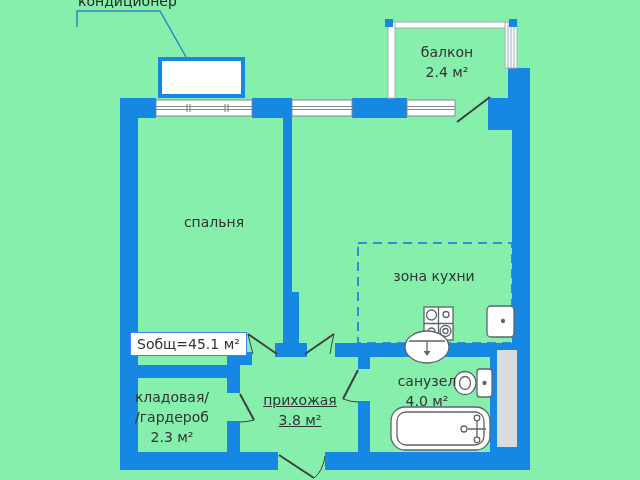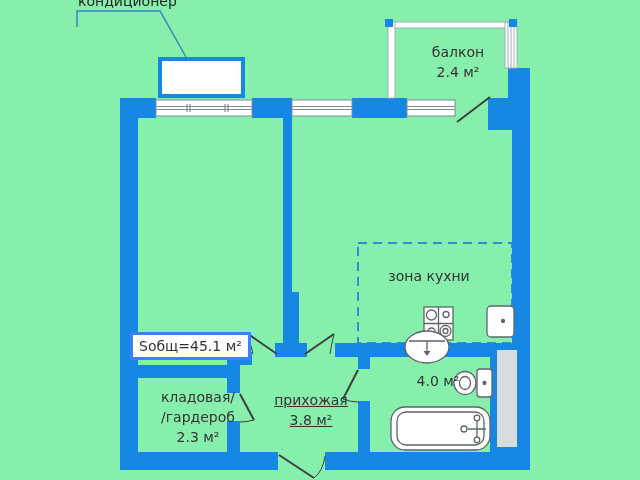--- a/index.html
+++ b/index.html
@@ -4,29 +4,29 @@
 <style>
   html,body{margin:0;padding:0;background:#fff;}
   #stage{
     position:relative;width:640px;height:480px;overflow:hidden;
     background:#86efac;
     font-family:"DejaVu Sans","Liberation Sans",sans-serif;
   }
   #plan-svg{position:absolute;left:0;top:0;}
   .lbl{
     position:absolute;text-align:center;color:#333;
-    font-size:14px;line-height:20px;z-index:5;padding-left:11px;
+    font-size:14px;line-height:20px;z-index:5;
   }
   .lbl div{white-space:nowrap;}
   #ac-label{
     position:absolute;left:78px;top:-7px;color:#222;font-size:14px;z-index:5;white-space:nowrap;
   }
   #total-box{
     position:absolute;left:130px;top:332px;z-index:5;
-    background:#fff;border:3px solid #3b82f6;color:#333;
+    background:#fff;border:1px solid #3b82f6;color:#333;
     font-size:14px;line-height:16px;padding:3px 6px;white-space:nowrap;
   }
 </style>
 </head>
 <body>
 
 <div id="stage">
 
   <svg id="plan-svg" width="640" height="480" viewBox="0 0 640 480">
 
@@ -136,37 +136,39 @@
   </svg>
 
   <div id="ac-label">кондиционер</div>
 
   <div class="lbl" style="left:397px;top:42px;width:100px;">
     <div>балкон</div>
     <div>2.4 м²</div>
   </div>
 
   <div class="lbl" style="left:144px;top:212px;width:140px;">
+    <div>спальня</div>
   </div>
 
 
-  <div class="lbl" style="left:358px;top:266px;width:120px;">
+  <div class="lbl" style="left:374px;top:266px;width:120px;">
     <div>зона кухни</div>
   </div>
 
-  <div class="lbl" style="left:132px;top:387px;width:110px;">
+  <div class="lbl" style="left:117px;top:387px;width:110px;">
     <div>кладовая/</div>
     <div>/гардероб</div>
     <div>2.3 м²</div>
   </div>
 
   <div class="lbl" style="left:245px;top:390px;width:110px;text-decoration:underline;">
     <div>прихожая</div>
     <div>3.8 м²</div>
   </div>
 
   <div class="lbl" style="left:377px;top:371px;width:100px;">
+    <div>санузел</div>
     <div>4.0 м²</div>
   </div>
 
   <div id="total-box">Sобщ=45.1 м²</div>
 
 </div>
 
 </body></html>

